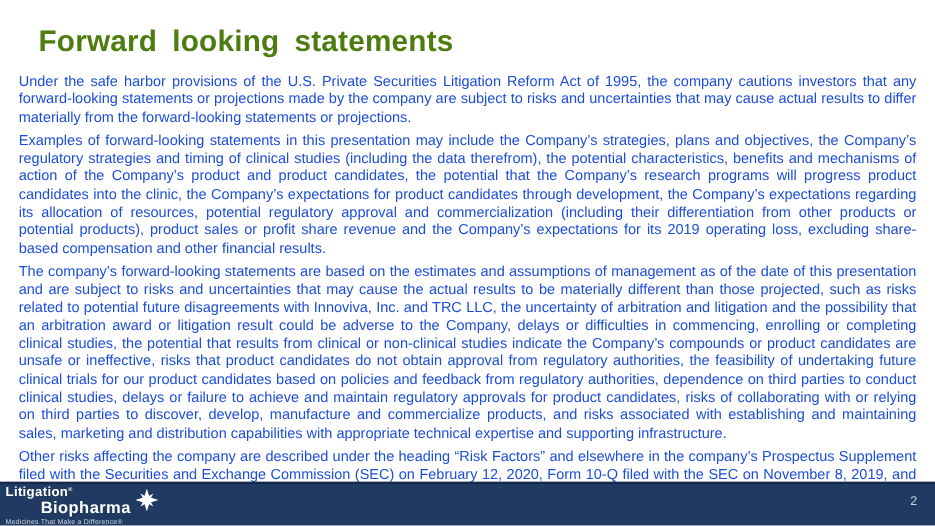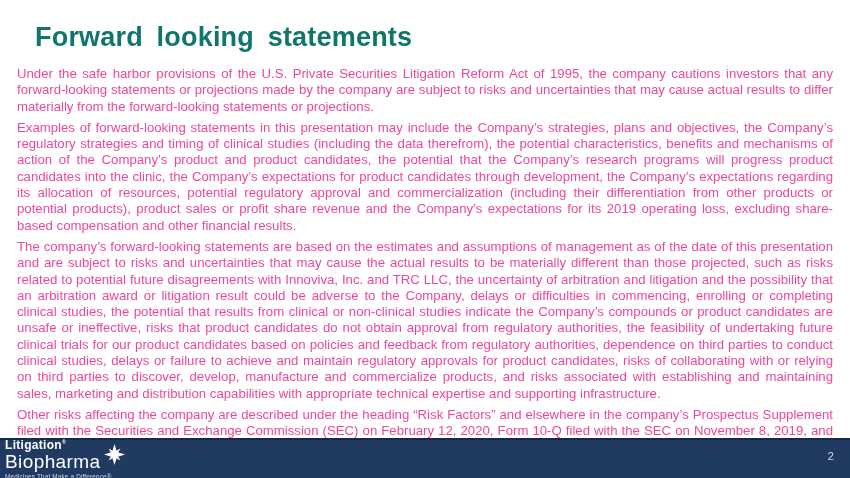--- a/index.html
+++ b/index.html
@@ -10,32 +10,32 @@
     height: 478px;
     background: #ffffff;
     overflow: hidden;
     font-family: "Liberation Sans", "DejaVu Sans", sans-serif;
   }
   .title {
     margin: 22px 0 13px 35px;
     font-size: 27px;
     line-height: 31px;
     font-weight: bold;
-    color: #0f766e;
+    color: #4d7c0f;
     letter-spacing: 0.2px;
     word-spacing: 6px;
   }
   .body-text {
     padding: 0 17px;
   }
   .body-text p {
     margin: 0 0 5px 0;
     font-size: 13.2px;
     line-height: 16.3px;
-    color: #ec4899;
+    color: #1d4ed8;
     text-align: justify;
   }
   .footer-bar {
     position: absolute;
     left: 0;
     bottom: 0;
     width: 100%;
     height: 40px;
     background: #203a61;
     border-top: 2px solid #16294b;
@@ -58,24 +58,25 @@
     font-size: 12px;
     font-weight: bold;
     letter-spacing: 0.3px;
     white-space: nowrap;
   }
   .logo-line1 sup {
     font-size: 5px;
     vertical-align: super;
   }
   .logo-line2 {
-    font-size: 19px;
-    font-weight: normal;
+    font-size: 15px;
+    font-weight: bold;
     letter-spacing: 0.4px;
     margin-top: 1px;
+    margin-left: 32px;
   }
   .logo-star {
     width: 21px;
     height: 21px;
   }
   .logo-tagline {
     grid-column: 1 / span 2;
     font-size: 6.3px;
     color: #cfd8e3;
     margin-top: 2px;

